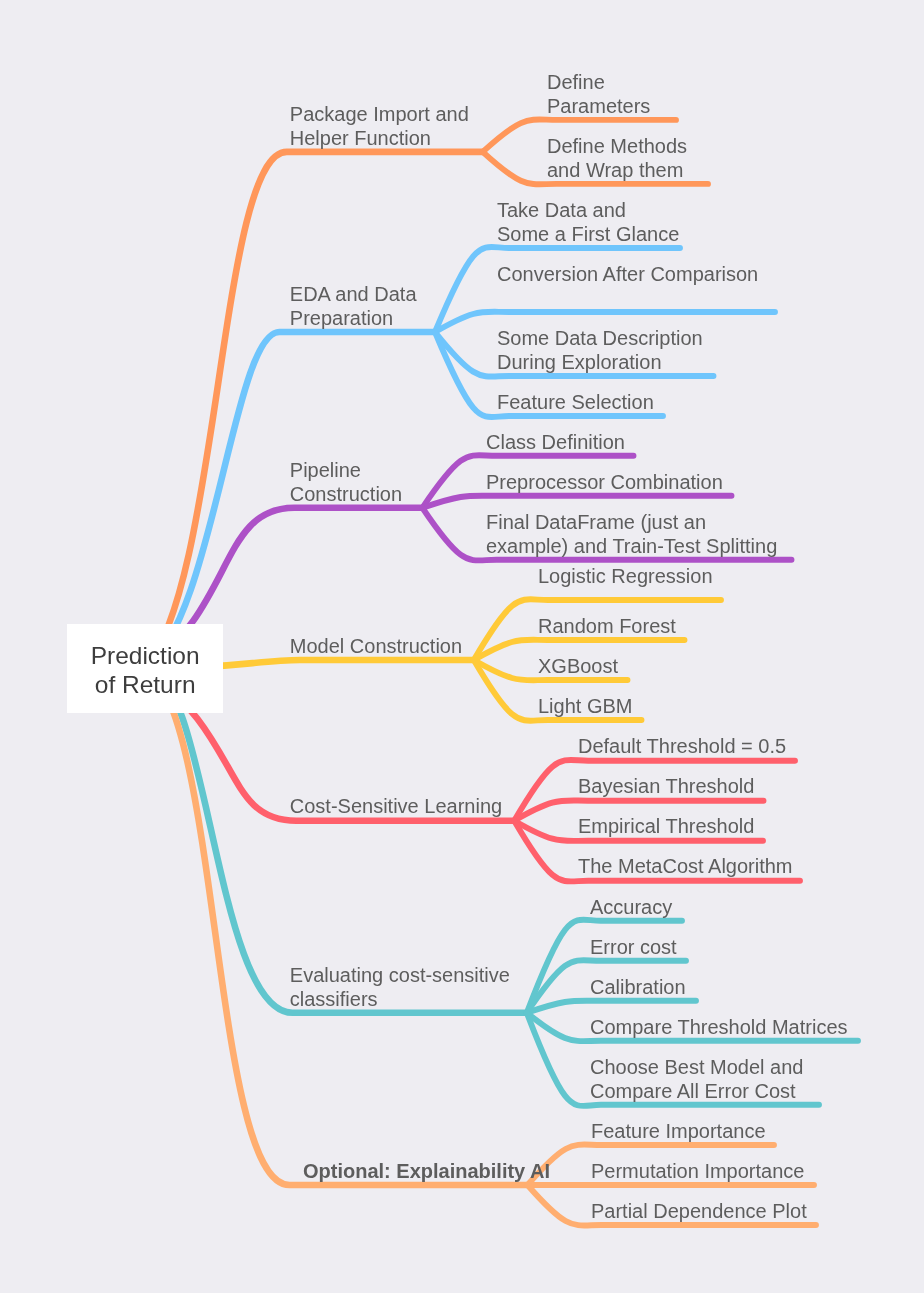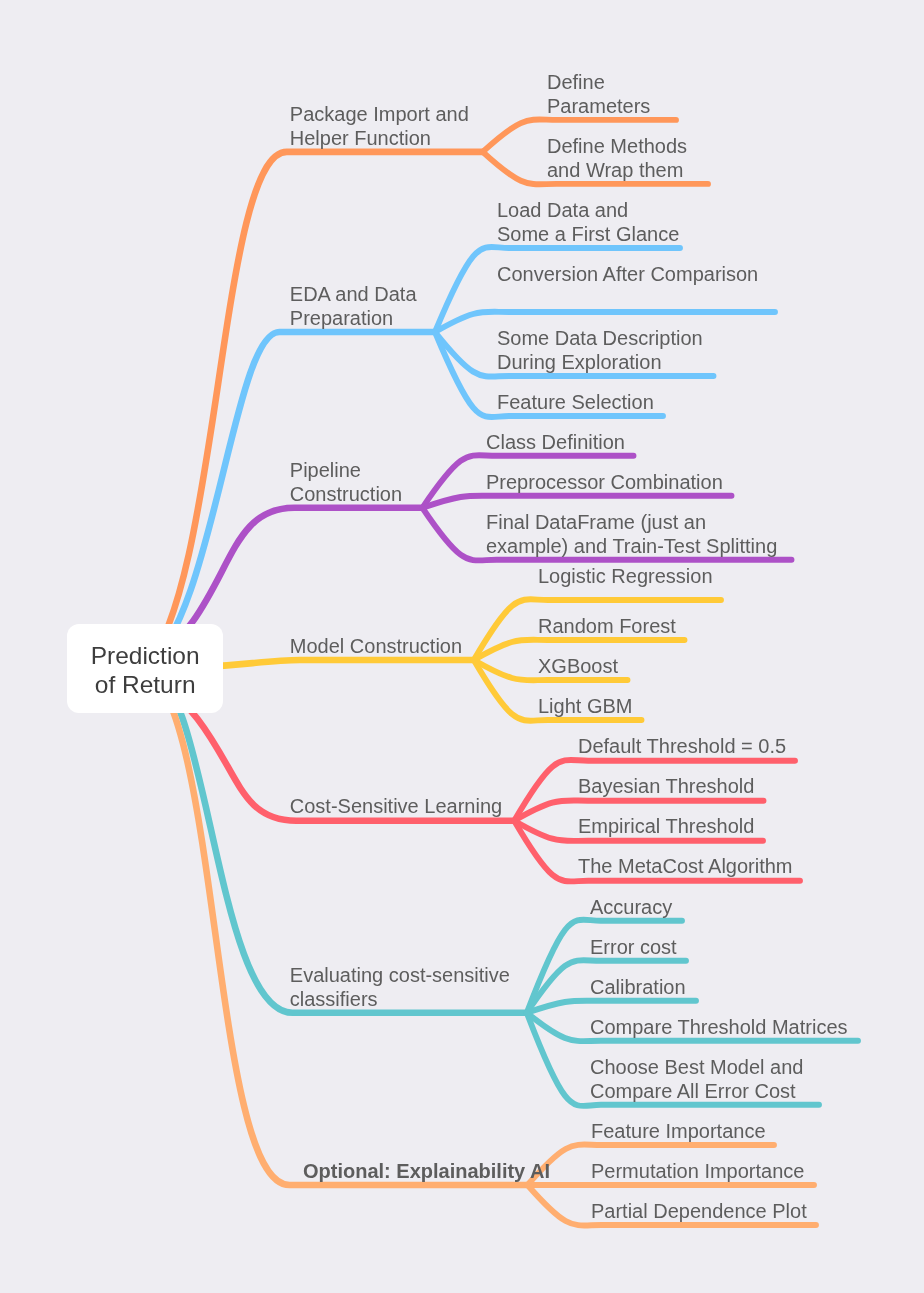--- a/index.html
+++ b/index.html
@@ -6,21 +6,21 @@
   html,body{margin:0;padding:0;}
   body{width:924px;height:1293px;overflow:hidden;
        font-family:"Liberation Sans", sans-serif;}
   #mindmap{position:relative;width:924px;height:1293px;background:#eeedf2;}
   #links{position:absolute;left:0;top:0;width:924px;height:1293px;}
   #links .link{fill:none;stroke-linecap:round;stroke-linejoin:round;}
   #labels{position:absolute;left:0;top:0;width:924px;height:1293px;}
   .node-label{position:absolute;color:#5d5d5d;font-size:20px;line-height:23.9px;white-space:pre;}
   #root-node{position:absolute;left:67.3px;top:624.3px;
         width:155.7px;height:88.4px;
-        background:#ffffff;border-radius:12px;color:#3d3d3d;
+        background:#ffffff;border-radius:0;color:#3d3d3d;
         font-size:24.5px;line-height:29px;text-align:center;
         padding-top:4px;box-sizing:border-box;
         display:flex;flex-direction:column;align-items:center;justify-content:center;}
 </style>
 </head>
 <body>
 
 <div id="mindmap" style="background: rgb(238, 237, 242);">
 
   <svg id="links" viewBox="0 0 924 1293" xmlns="http://www.w3.org/2000/svg">
@@ -61,21 +61,21 @@
   <div id="root-node" style="background: rgb(255, 255, 255); color: rgb(61, 61, 61);">
     <span>Prediction</span>
     <span>of Return</span>
   </div>
 
   <div id="labels">
     <div class="node-label" style="left: 289.8px; top: 102.7px; color: rgb(93, 93, 93);"><div class="label-line">Package Import and</div><div class="label-line">Helper Function</div></div>
     <div class="node-label" style="left: 547px; top: 70.7px; color: rgb(93, 93, 93);"><div class="label-line">Define</div><div class="label-line">Parameters</div></div>
     <div class="node-label" style="left: 547px; top: 134.7px; color: rgb(93, 93, 93);"><div class="label-line">Define Methods</div><div class="label-line">and Wrap them</div></div>
     <div class="node-label" style="left: 289.8px; top: 282.8px; color: rgb(93, 93, 93);"><div class="label-line">EDA and Data</div><div class="label-line">Preparation</div></div>
-    <div class="node-label" style="left: 497px; top: 198.8px; color: rgb(93, 93, 93);"><div class="label-line">Load Data and</div><div class="label-line">Some a First Glance</div></div>
+    <div class="node-label" style="left: 497px; top: 198.8px; color: rgb(93, 93, 93);"><div class="label-line">Take Data and</div><div class="label-line">Some a First Glance</div></div>
     <div class="node-label" style="left: 497px; top: 262.8px; color: rgb(93, 93, 93);"><div class="label-line">Conversion After Comparison</div></div>
     <div class="node-label" style="left: 497px; top: 326.8px; color: rgb(93, 93, 93);"><div class="label-line">Some Data Description</div><div class="label-line">During Exploration</div></div>
     <div class="node-label" style="left: 497px; top: 390.7px; color: rgb(93, 93, 93);"><div class="label-line">Feature Selection</div></div>
     <div class="node-label" style="left: 289.8px; top: 458.6px; color: rgb(93, 93, 93);"><div class="label-line">Pipeline</div><div class="label-line">Construction</div></div>
     <div class="node-label" style="left: 486px; top: 430.5px; color: rgb(93, 93, 93);"><div class="label-line">Class Definition</div></div>
     <div class="node-label" style="left: 486px; top: 470.5px; color: rgb(93, 93, 93);"><div class="label-line">Preprocessor Combination</div></div>
     <div class="node-label" style="left: 486px; top: 510.6px; color: rgb(93, 93, 93);"><div class="label-line">Final DataFrame (just an</div><div class="label-line">example) and Train-Test Splitting</div></div>
     <div class="node-label" style="left: 289.8px; top: 634.7px; color: rgb(93, 93, 93);"><div class="label-line">Model Construction</div></div>
     <div class="node-label" style="left: 538px; top: 565px; color: rgb(93, 93, 93);"><div class="label-line">Logistic Regression</div></div>
     <div class="node-label" style="left: 538px; top: 614.7px; color: rgb(93, 93, 93);"><div class="label-line">Random Forest</div></div>

